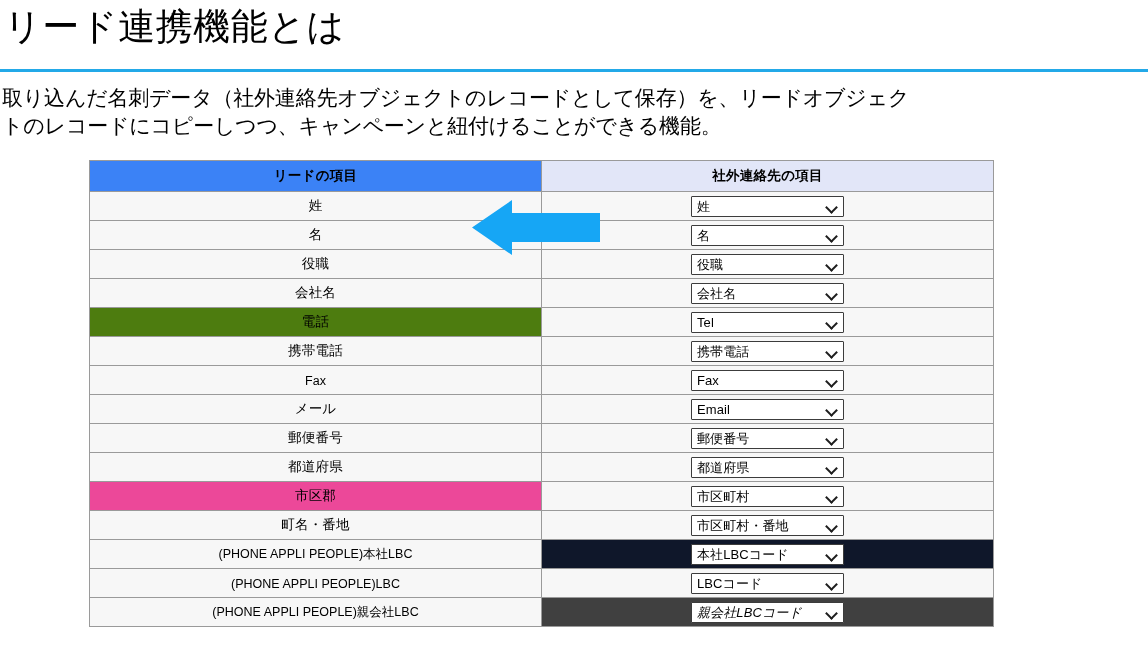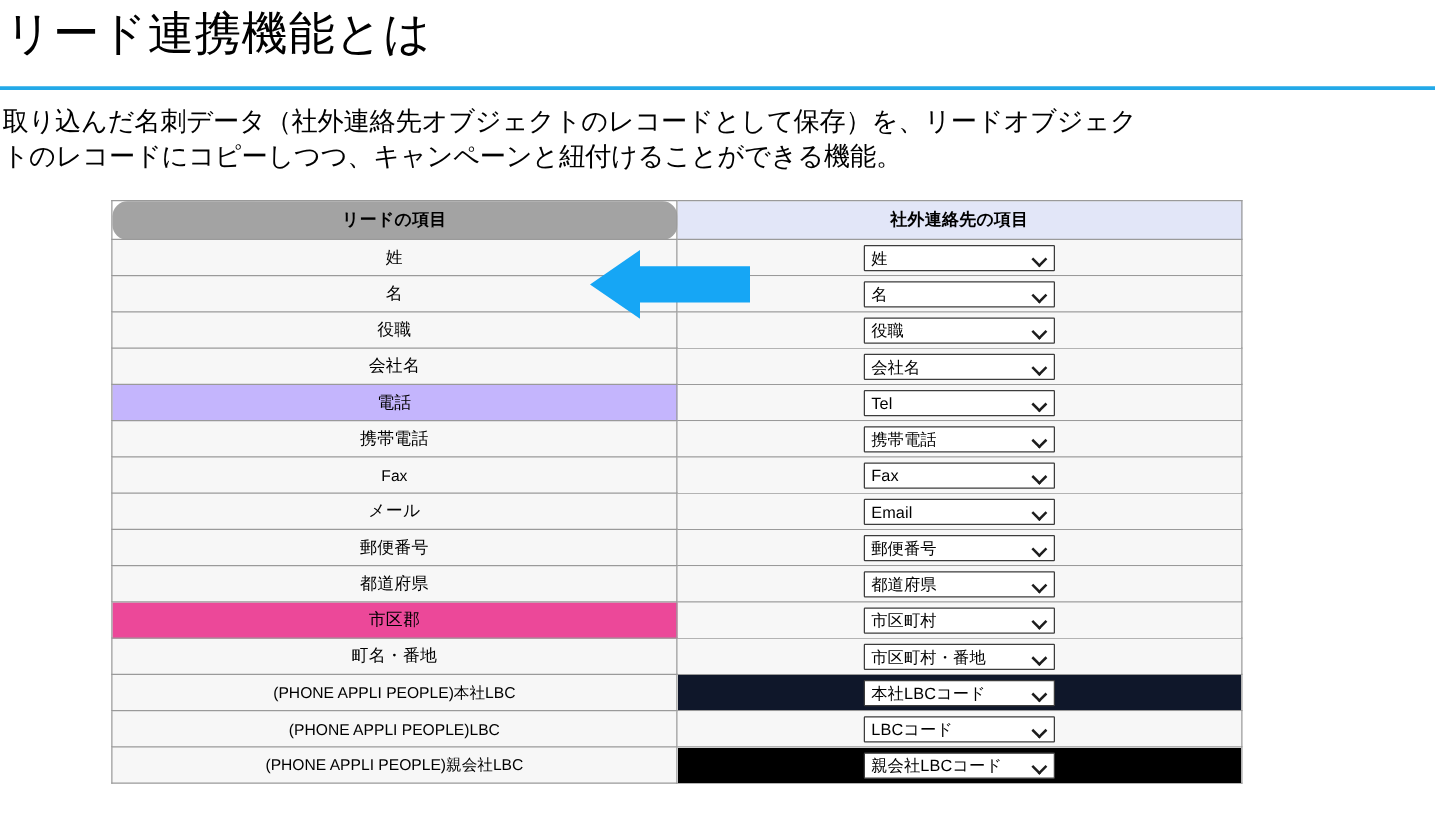--- a/index.html
+++ b/index.html
@@ -188,21 +188,21 @@
     <span class="ln">トのレコードにコピーしつつ、キャンペーンと紐付けることができる機能。</span>
   </div>
 
   <table class="map-table">
     <colgroup>
       <col class="c-lead">
       <col class="c-contact">
     </colgroup>
     <thead>
       <tr>
-        <th style="background: #a3a3a3; border-color: rgb(154, 154, 154); border-radius: 12px;">リードの項目</th>
+        <th style="background: #3b82f6; border-color: rgb(154, 154, 154);">リードの項目</th>
         <th style="background: rgb(226, 230, 248); border-color: rgb(154, 154, 154);">社外連絡先の項目</th>
       </tr>
     </thead>
     <tbody id="tbody">
         <tr>
           <td style="background: rgb(247, 247, 247); border-color: rgb(154, 154, 154);"><span class="lead-cell">姓</span></td>
           <td class="contact-cell" style="background: rgb(247, 247, 247); border-color: rgb(154, 154, 154);"><div class="sel">
               <span class="sel-label">姓</span>
               <span class="caret"></span>
             </div></td>
@@ -222,21 +222,21 @@
             </div></td>
         </tr>
         <tr>
           <td style="background: rgb(247, 247, 247); border-color: rgb(154, 154, 154);"><span class="lead-cell">会社名</span></td>
           <td class="contact-cell" style="background: rgb(247, 247, 247); border-color: rgb(154, 154, 154);"><div class="sel">
               <span class="sel-label">会社名</span>
               <span class="caret"></span>
             </div></td>
         </tr>
         <tr>
-          <td style="background: #c4b5fd; border-color: rgb(154, 154, 154);"><span class="lead-cell">電話</span></td>
+          <td style="background: #4d7c0f; border-color: rgb(154, 154, 154);"><span class="lead-cell">電話</span></td>
           <td class="contact-cell" style="background: rgb(247, 247, 247); border-color: rgb(154, 154, 154);"><div class="sel">
               <span class="sel-label">Tel</span>
               <span class="caret"></span>
             </div></td>
         </tr>
         <tr>
           <td style="background: rgb(247, 247, 247); border-color: rgb(154, 154, 154);"><span class="lead-cell">携帯電話</span></td>
           <td class="contact-cell" style="background: rgb(247, 247, 247); border-color: rgb(154, 154, 154);"><div class="sel">
               <span class="sel-label">携帯電話</span>
               <span class="caret"></span>
@@ -293,21 +293,21 @@
         </tr>
         <tr>
           <td style="background: rgb(247, 247, 247); border-color: rgb(154, 154, 154);"><span class="lead-cell en">(PHONE APPLI PEOPLE)LBC</span></td>
           <td class="contact-cell" style="background: rgb(247, 247, 247); border-color: rgb(154, 154, 154);"><div class="sel">
               <span class="sel-label">LBCコード</span>
               <span class="caret"></span>
             </div></td>
         </tr>
         <tr>
           <td style="background: rgb(247, 247, 247); border-color: rgb(154, 154, 154);"><span class="lead-cell en">(PHONE APPLI PEOPLE)親会社LBC</span></td>
-          <td class="contact-cell" style="background: #000000; border-color: rgb(154, 154, 154);"><div class="sel">
+          <td class="contact-cell" style="background: #404040; border-color: rgb(154, 154, 154); font-style: italic;"><div class="sel">
               <span class="sel-label">親会社LBCコード</span>
               <span class="caret"></span>
             </div></td>
         </tr>
       </tbody>
   </table>
 
   <div class="copy-arrow">
     <svg width="128" height="57" viewBox="0 0 128 57" xmlns="http://www.w3.org/2000/svg">
       <polygon id="arrow-poly" points="0,28.5 40,1 40,14 128,14 128,43 40,43 40,56" fill="#16a6f5"></polygon>

